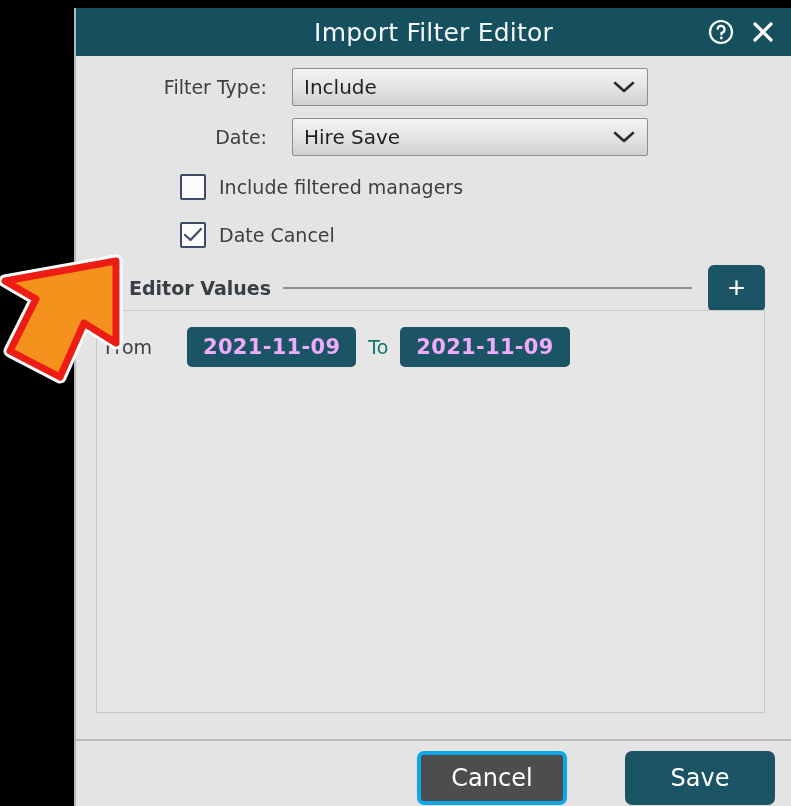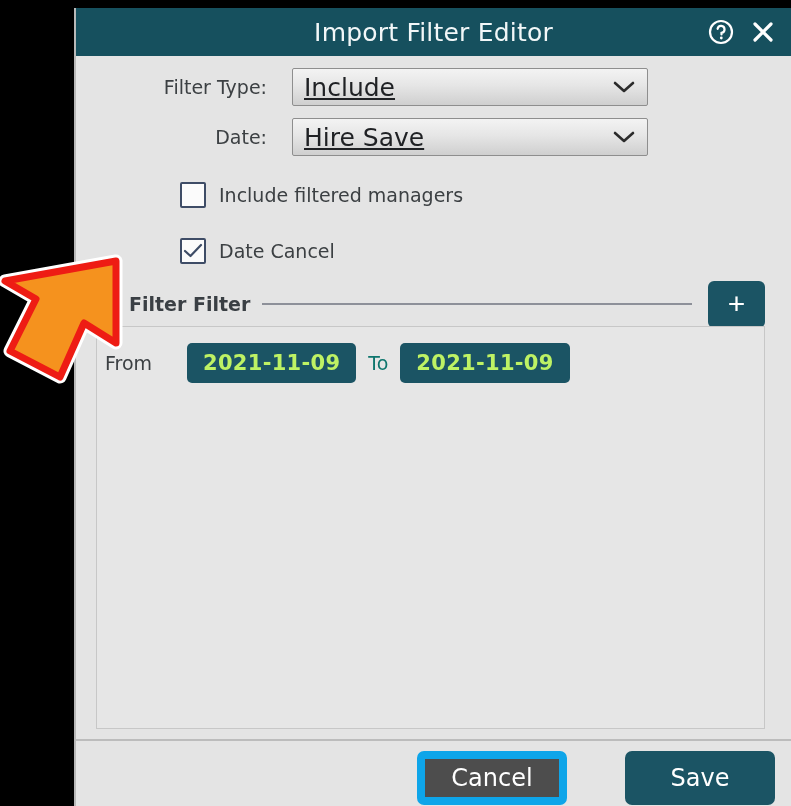--- a/index.html
+++ b/index.html
@@ -98,40 +98,39 @@
     height: 38px;
     box-sizing: border-box;
     border: 1px solid #8e8e8e;
     border-radius: 2px;
     background: linear-gradient(to bottom, #f3f3f3 0%, #e6e6e6 45%, #cfcfcf 100%);
     display: flex;
     align-items: center;
     cursor: pointer;
   }
   .select-value {
-    font-size: 25px;
+    font-size: 20px;
     color: #1f2124;
     padding-left: 11px;
-    text-decoration: underline;
   }
   .select-arrow {
     position: absolute;
     right: 12px;
     top: 50%;
     transform: translateY(-50%);
     display: flex;
   }
 
   
   .check-row {
     display: flex;
     align-items: center;
     height: 34px;
     margin-left: 104px;
-    margin-top: 22px;
+    margin-top: 14px;
     cursor: pointer;
     width: max-content;
   }
   .checkbox {
     width: 26px;
     height: 26px;
     box-sizing: border-box;
     border: 2px solid #3e4c66;
     background: #fbfbfb;
     border-radius: 2px;
@@ -211,21 +210,21 @@
     gap: 0;
     height: 44px;
   }
   .value-row .range-label {
     font-size: 19px;
     color: #3c4043;
     min-width: 82px;
   }
   .date-button {
     background: #1b5464;
-    color: #bef264;
+    color: #f0abfc;
     border: none;
     border-radius: 5px;
     font-size: 21px;
     font-weight: bold;
     padding: 8px 16px;
     cursor: pointer;
     font-family: "DejaVu Sans", "Liberation Sans", sans-serif;
     letter-spacing: 0.3px;
   }
   .to-label {
@@ -258,21 +257,21 @@
     color: #ffffff;
     cursor: pointer;
     font-family: "DejaVu Sans", "Liberation Sans", sans-serif;
     display: flex;
     align-items: center;
     justify-content: center;
     box-sizing: border-box;
   }
   .btn-cancel {
     background: #4d4d4d;
-    border: 8px solid #0ea5e9;
+    border: 4px solid #0ea5e9;
   }
   .btn-save {
     background: #1b5464;
     border: 2px solid #1b5464;
     margin-left: 48px;
   }
 
   
   #annotation-arrow {
     position: absolute;
@@ -344,21 +343,21 @@
           <svg width="20" height="16" viewBox="0 0 20 16" aria-hidden="true">
             <path d="M2 8 L7.5 13 L18 2" fill="none" stroke="#3e4c66" stroke-width="2.2" stroke-linecap="round" stroke-linejoin="round"></path>
           </svg>
         </span>
         <span class="check-label">Date Cancel</span>
       </div>
 
       <div class="group-wrap">
         <div class="group-header">
           <span class="group-dash"></span>
-          <span class="group-title">Filter Filter</span>
+          <span class="group-title">Editor Values</span>
           <span class="group-rule"></span>
           <button class="plus-button">
             <span class="plus-glyph">+</span>
           </button>
         </div>
 
         <div class="group-panel">
           <div class="value-row">
             <span class="range-label">From</span>
             <button class="date-button">2021-11-09</button>

